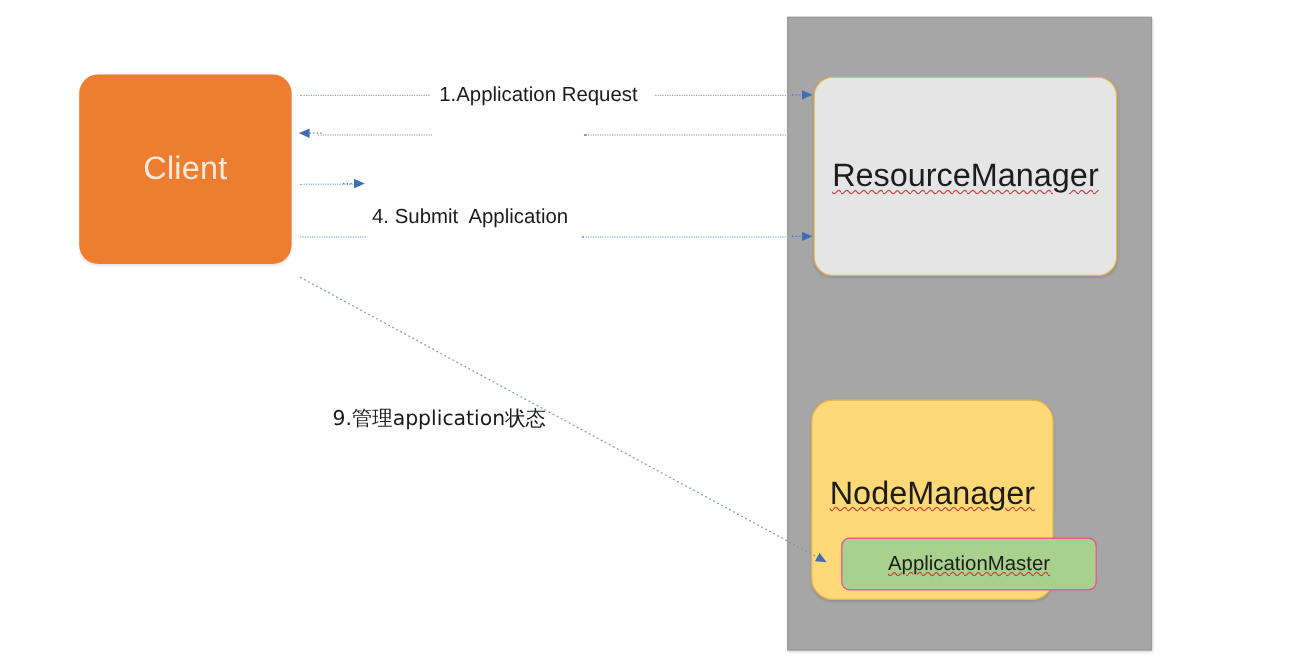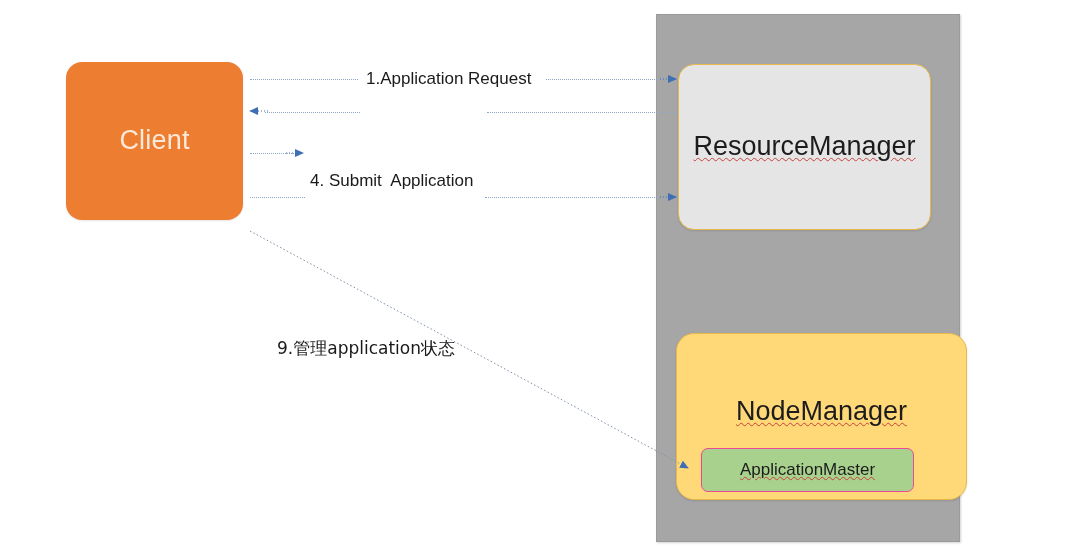--- a/index.html
+++ b/index.html
@@ -65,21 +65,21 @@
     border: 1px solid #e8b84b;
     border-radius: 16px;
     color: #1c1c1c;
     font-size: 27px;
     box-shadow: 0 1px 2px rgba(0,0,0,0.12);
   }
 
   .node-nm {
     left: 676px;
     top: 333px;
-    width: 291px;
+    width: 202px;
     height: 167px;
     background: #ffd978;
     border: 1px solid #e8b84b;
     border-radius: 18px;
     color: #1c1c1c;
     font-size: 27px;
     align-items: flex-start;
     padding-top: 62px;
     box-shadow: 0 1px 2px rgba(0,0,0,0.12);
   }

